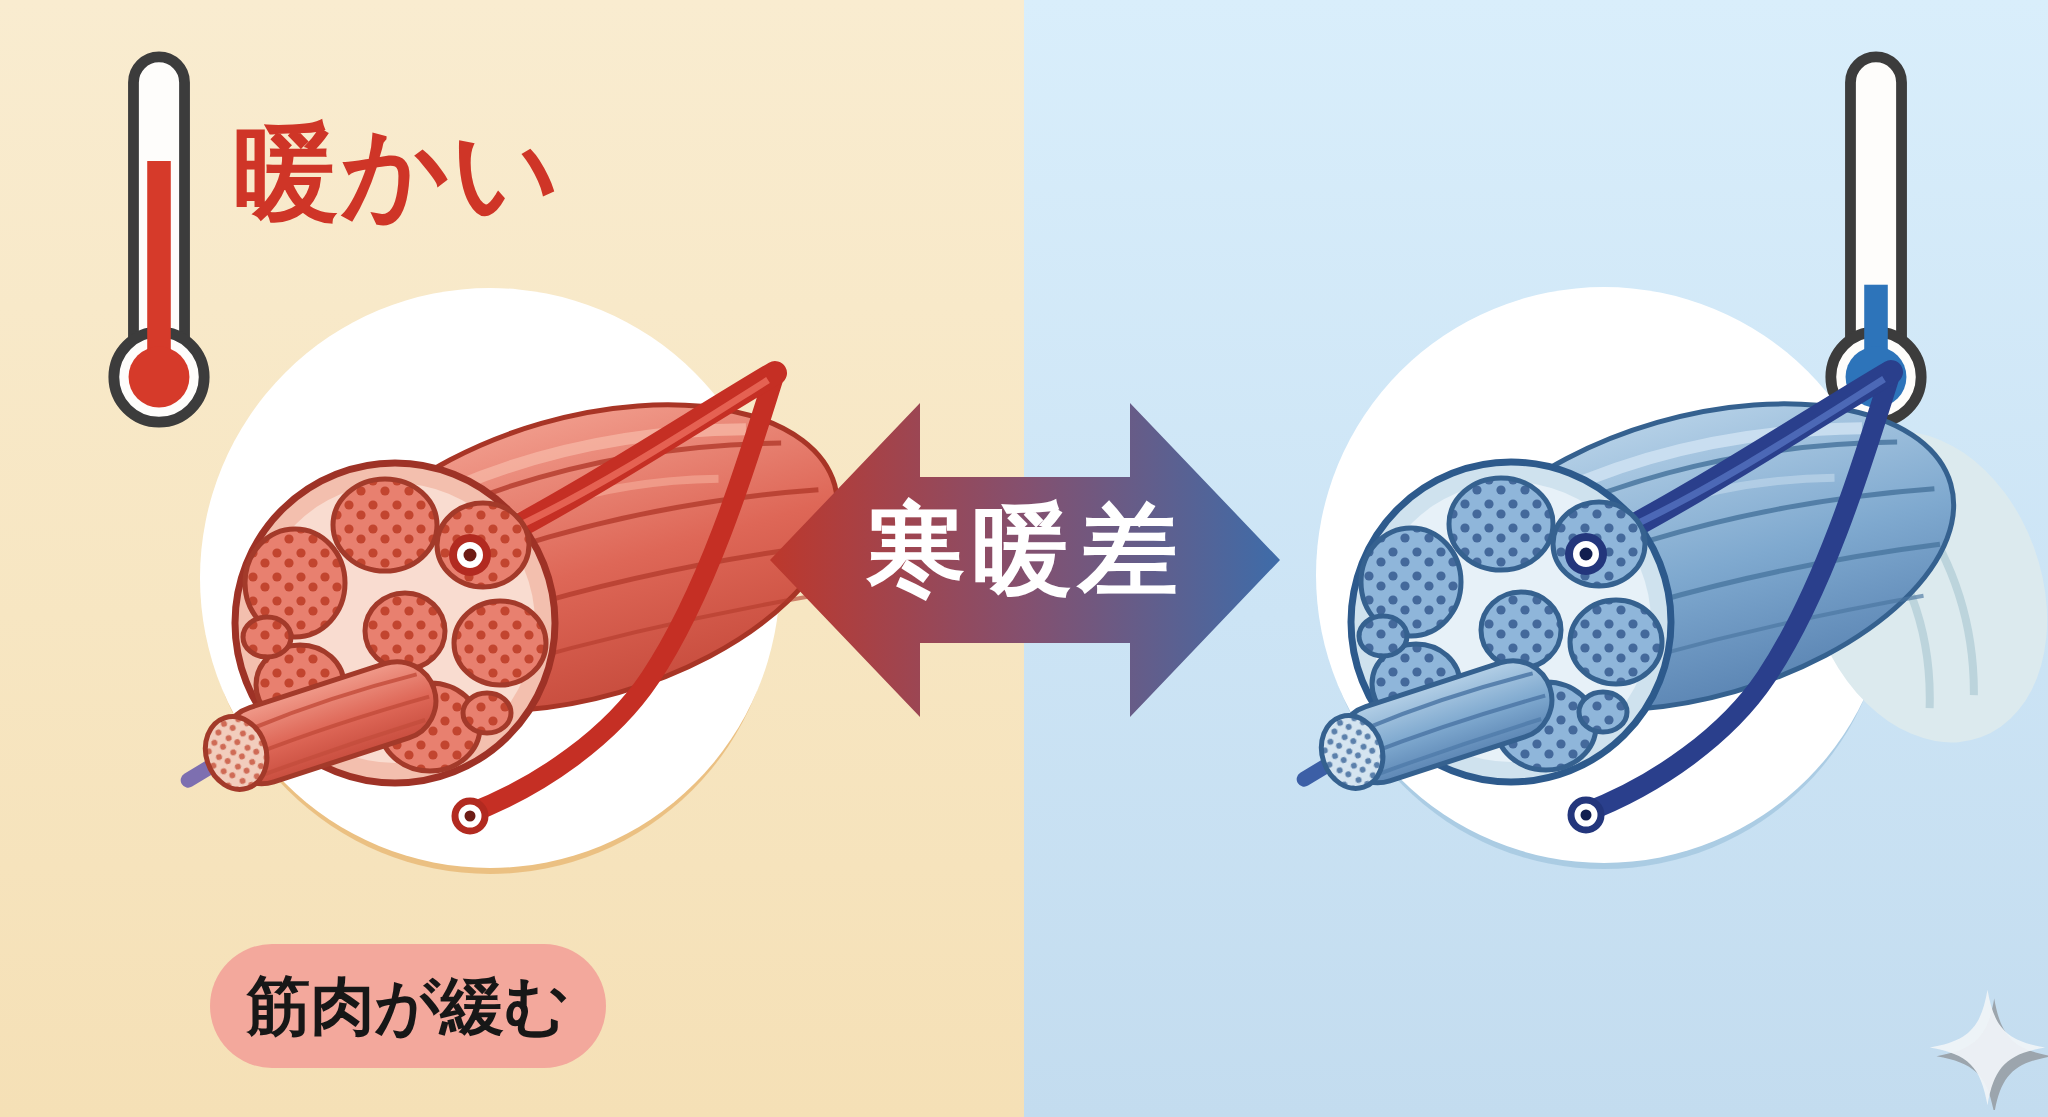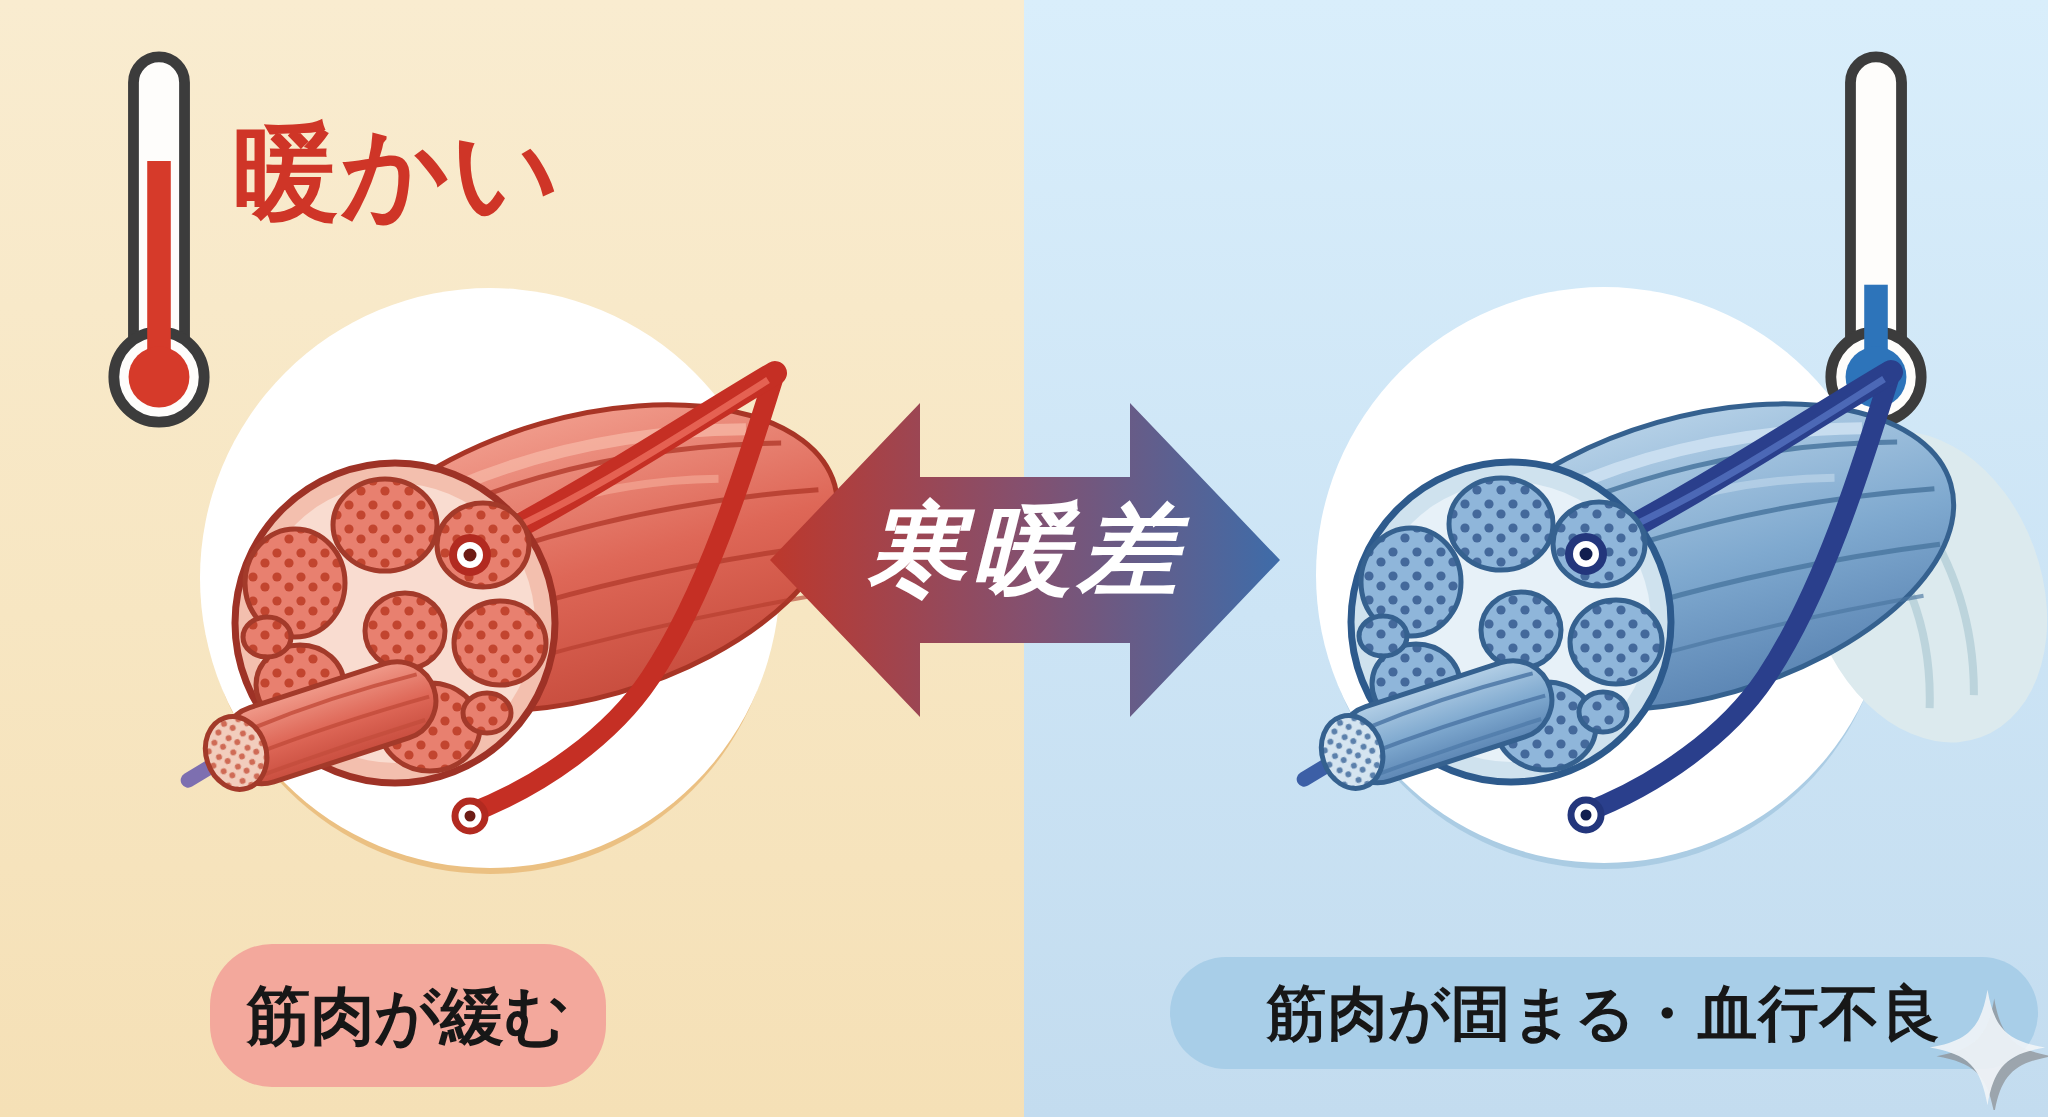--- a/index.html
+++ b/index.html
@@ -18,30 +18,30 @@
     box-shadow:0 10px 0 -4px rgba(233,186,120,.85);}
   .backdrop.cold-c{left:1316px;top:287px;width:576px;height:576px;
     box-shadow:0 10px 0 -4px rgba(158,195,221,.7);}
   .illus{position:absolute;width:820px;height:680px;}
   .illus.warm-i{left:150px;top:258px;}
   .illus.cold-i{left:1266px;top:257px;}
   .therm{position:absolute;width:108px;height:385px;}
   .therm.warm-th{left:105px;top:50px;}
   .therm.cold-th{left:1822px;top:50px;}
   .pill{position:absolute;display:flex;align-items:center;justify-content:center;}
-  .pill.warm-p{left:210px;top:944px;width:396px;height:143px;border-radius:62px;background:#f3a89c;}
+  .pill.warm-p{left:210px;top:944px;width:396px;height:124px;border-radius:62px;background:#f3a89c;}
   .pill.cold-p{left:1170px;top:957px;width:868px;height:112px;border-radius:56px;background:#a8cee8;}
   .pill span{font-weight:700;color:#171717;line-height:1;}
   .pill.warm-p span{font-size:64px;}
   .pill.cold-p span{font-size:60px;letter-spacing:1px;}
   .arrow-wrap{position:absolute;left:770px;top:395px;width:510px;height:330px;}
   .arrow-wrap svg{position:absolute;left:0;top:0;}
   .arrow-label{
     position:absolute;left:0;top:105px;width:510px;text-align:center;
-    font-size:100px;font-weight:700;color:#ffffff;letter-spacing:6px;line-height:1;font-style:italic;
+    font-size:100px;font-weight:700;color:#ffffff;letter-spacing:6px;line-height:1;
   }
   .watermark{position:absolute;left:1925px;top:985px;width:125px;height:125px;opacity:.9;}
 </style>
 </head>
 <body>
 
 <div class="stage">
 
   <section class="panel warm">
 
@@ -200,23 +200,20 @@
     <g transform="rotate(-18 160 470)">
       <line x1="28" y1="482" x2="62" y2="474" stroke="#3c5fa6" stroke-width="15" stroke-linecap="round"></line>
       <rect x="70" y="432" width="220" height="78" rx="39" fill="url(#bellyCold)" stroke="#35618f" stroke-width="5"></rect>
       <path d="M 100,453 Q 185,446 278,452" fill="none" stroke="#4c77a6" stroke-width="4" opacity=".85"></path>
       <path d="M 95,478 Q 182,473 283,477" fill="none" stroke="#4c77a6" stroke-width="4" opacity=".85"></path>
       <path d="M 100,500 Q 186,497 272,498" fill="none" stroke="#4c77a6" stroke-width="4" opacity=".7"></path>
       <ellipse cx="82" cy="471" rx="30" ry="37" fill="url(#fascColdSmall)" stroke="#35618f" stroke-width="5"></ellipse>
     </g>
   </svg>
 
-  <div class="pill cold-p">
-    <span>筋肉が固まる・血行不良</span>
-  </div>
 
   <div class="arrow-wrap">
     <svg viewBox="0 0 510 330" width="510" height="330">
       <defs>
         <linearGradient id="agrad" x1="0" y1="0" x2="1" y2="0">
           <stop offset="0" stop-color="#bd382c"></stop>
           <stop offset=".5" stop-color="#84506f"></stop>
           <stop offset="1" stop-color="#3e6ca9"></stop>
         </linearGradient>
       </defs>

